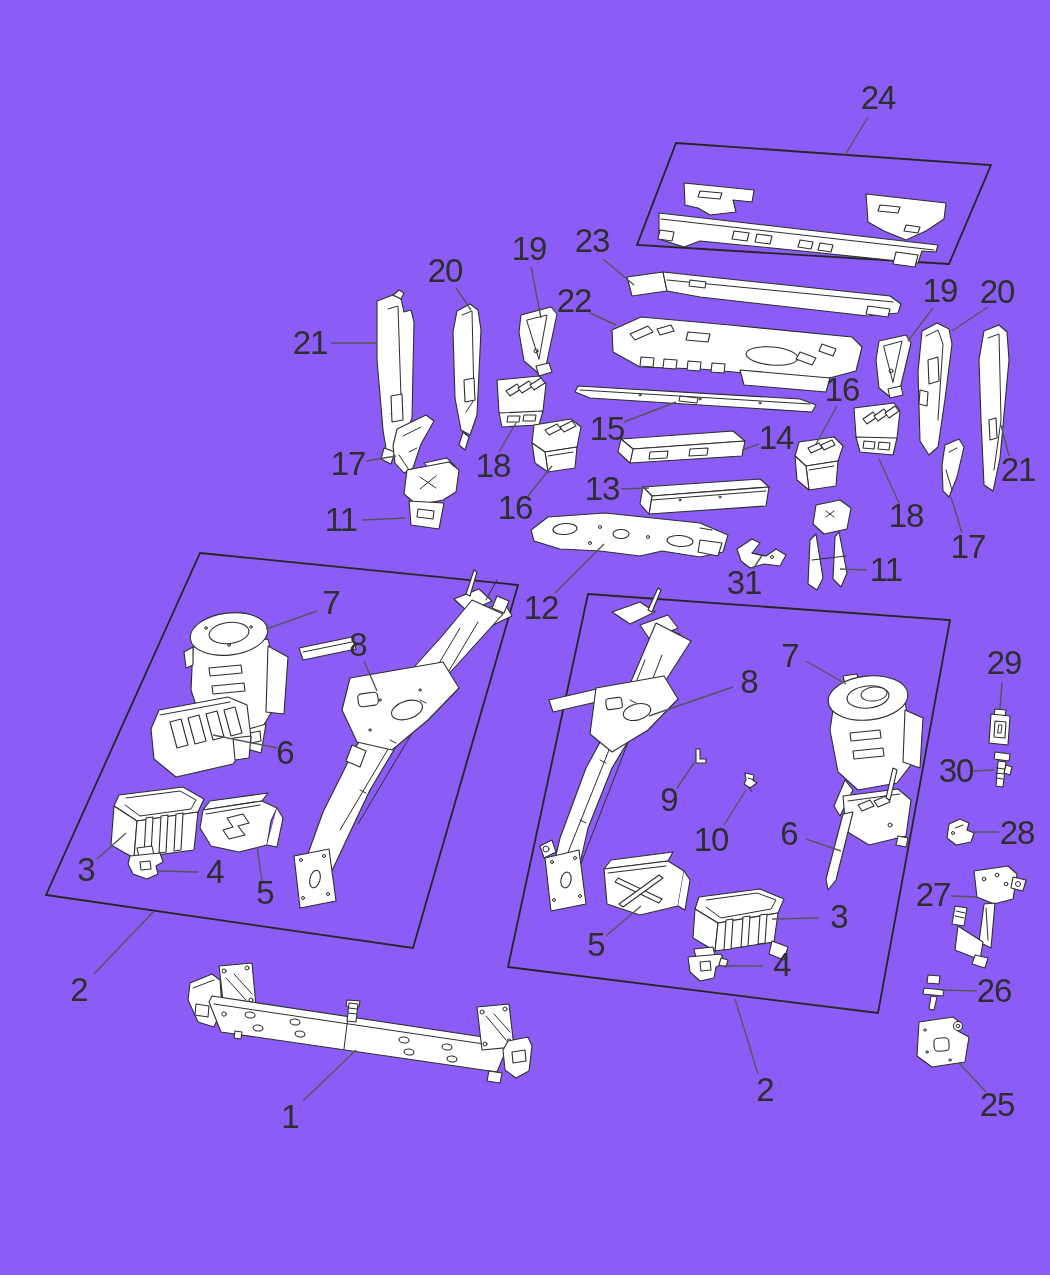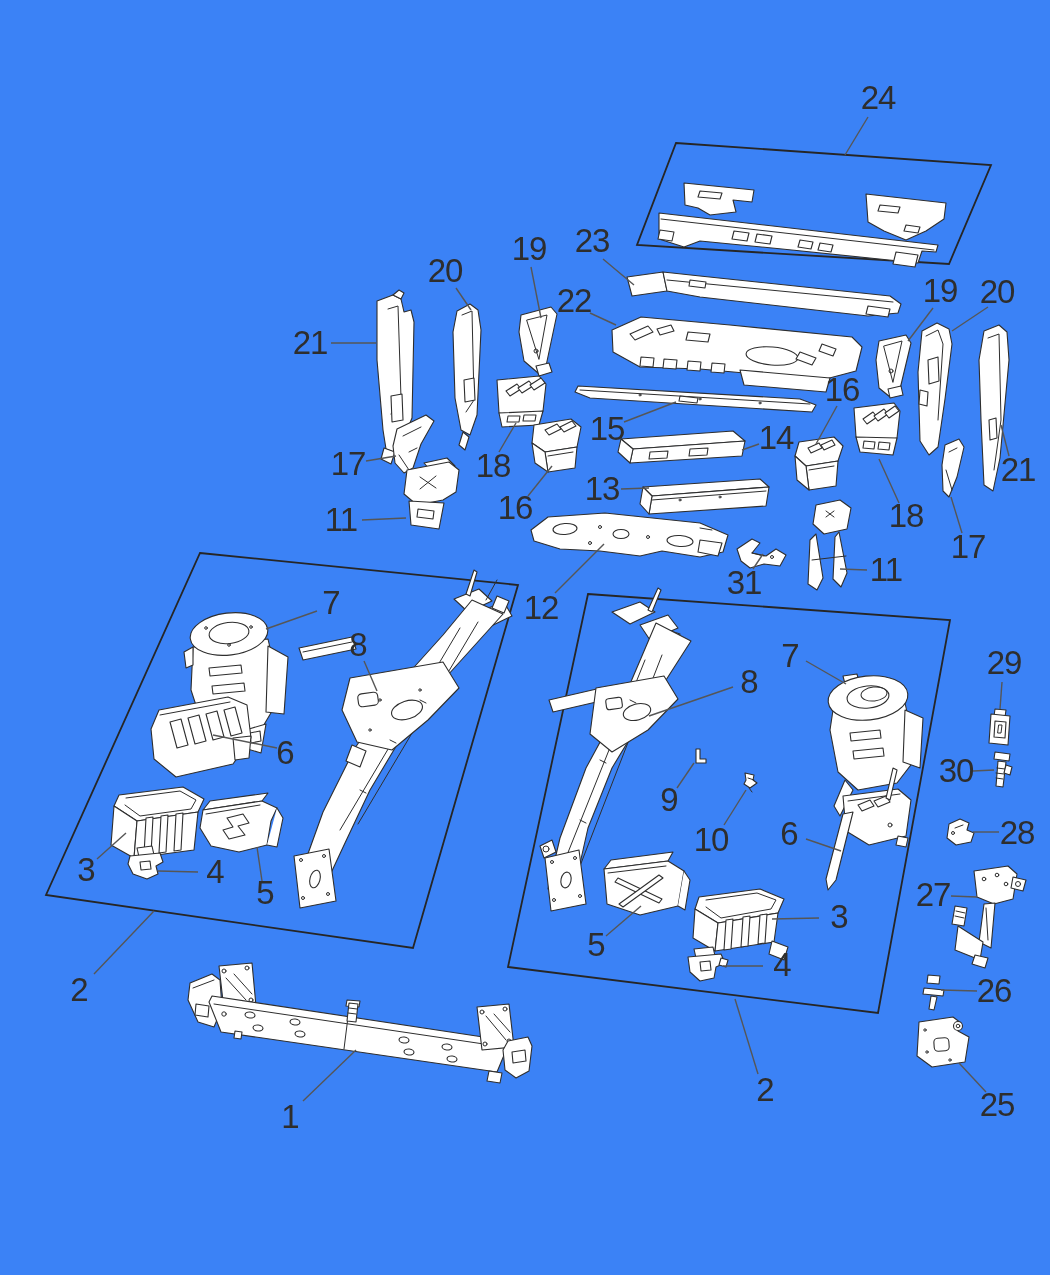--- a/index.html
+++ b/index.html
@@ -1,17 +1,17 @@
 <!DOCTYPE html>
 <html><head>
 <meta charset="utf-8">
 <title>Exploded Parts Diagram</title>
 <style>
   html,body{margin:0;padding:0;background:#ffffff;}
-  #stage{position:relative;width:1050px;height:1275px;background:#3b82f6;overflow:hidden;}
+  #stage{position:relative;width:1050px;height:1275px;background:#8b5cf6;overflow:hidden;}
   svg{display:block;}
   .p{fill:#ffffff;stroke:#2e2e2e;stroke-width:1.1;stroke-linejoin:round;stroke-linecap:round;}
   .ln{fill:none;stroke:#2e2e2e;stroke-width:1;stroke-linejoin:round;stroke-linecap:round;}
   .box{fill:none;stroke:#262626;stroke-width:1.8;stroke-linejoin:miter;}
   .leader{stroke:#565656;stroke-width:1.4;fill:none;}
   .callout-label{font-family:"Liberation Sans",sans-serif;font-size:33px;font-weight:400;
                  letter-spacing:-1px;fill:#2e2e2e;text-anchor:middle;}
 </style>
 </head>
 <body>

